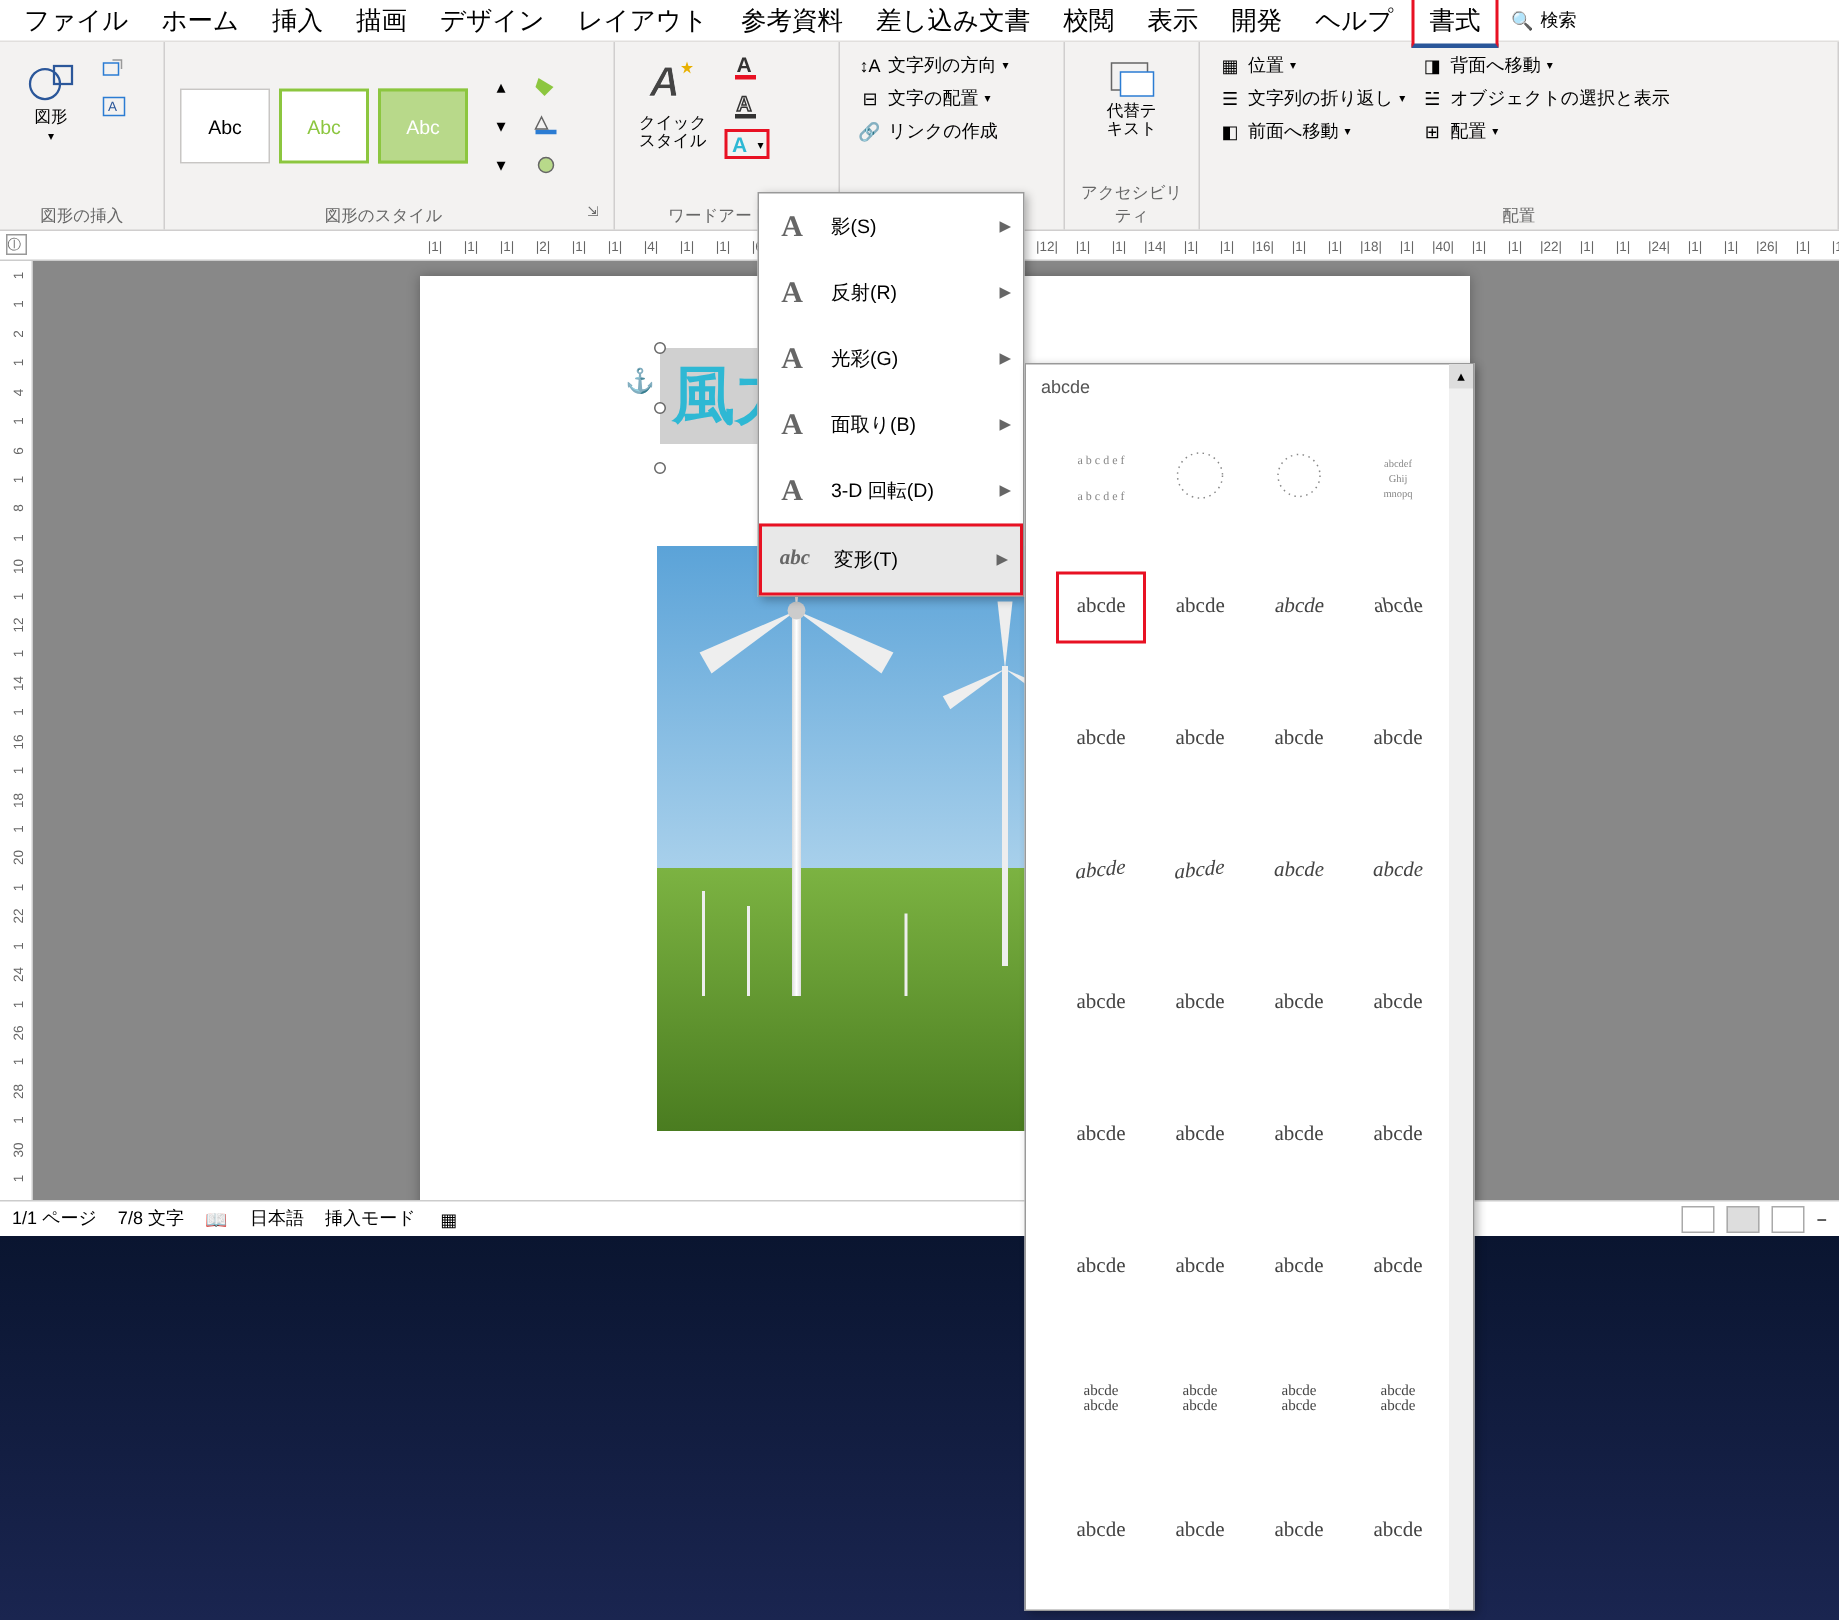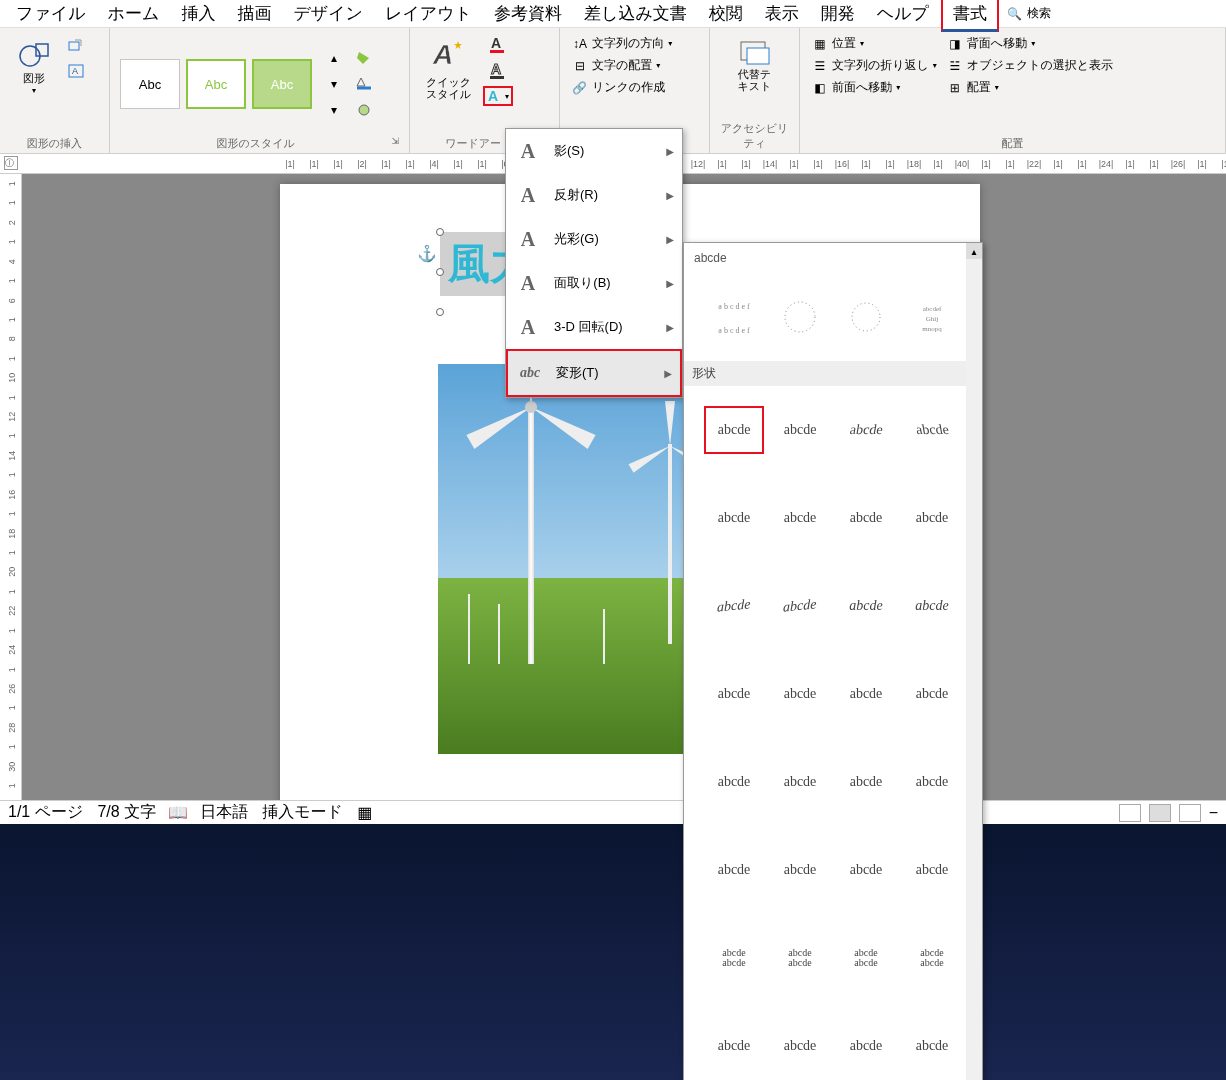--- a/index.html
+++ b/index.html
@@ -63,21 +63,21 @@
 .gallery { position:absolute; left:683px; top:242px; width:300px; background:#fff; border:1px solid #999; box-shadow:2px 2px 6px rgba(0,0,0,0.3); z-index:11; padding-bottom:8px; }
 .gallery-header { background:#eee; padding:4px 8px; font-size:12px; color:#444; }
 .gallery-none { padding:8px 10px; font-size:12px; color:#555; }
 .gallery-row { display:flex; gap:6px; padding:20px; }
 .gallery-item { width:64px; height:48px; display:flex; align-items:center; justify-content:center; font-size:14px; font-family:serif; color:#444; cursor:pointer; }
 .gallery-item.selected { border:2px solid #e81123; }
 .gallery-scroll { position:absolute; right:0; top:0; bottom:0; width:16px; background:#f0f0f0; }
 .gallery-scroll-up { position:absolute; top:0; right:0; width:16px; height:16px; background:#ddd; display:flex; align-items:center; justify-content:center; font-size:10px; }
 
 
-.statusbar { position:absolute; left:0; bottom:256px; width:100%; height:24px; background:#fff; border-top:1px solid #ccc; display:flex; align-items:center; padding:0 8px; gap:14px; font-size:16px; z-index:5; }
+.statusbar { position:absolute; left:0; bottom:256px; width:100%; height:24px; background:#fff; border-top:1px solid #ccc; display:flex; align-items:center; padding:0 8px; gap:14px; font-size:12px; z-index:5; }
 .statusbar-right { margin-left:auto; display:flex; gap:8px; align-items:center; }
 .view-btn { width:22px; height:18px; border:1px solid #aaa; }
 
 
 .desktop-bg { position:absolute; left:0; bottom:0; width:100%; height:256px; background:linear-gradient(to bottom,#0a1530,#1a2550); z-index:2; }
 
 svg { display:block; }
 </style>
 </head>
 <body>
@@ -463,21 +463,20 @@
         </svg>
       </div>
     <div class="gallery-item">
         <svg width="56" height="40">
           <text x="28" y="14" font-size="7" text-anchor="middle" fill="#888">abcdef</text>
           <text x="28" y="24" font-size="7" text-anchor="middle" fill="#888">Ghij</text>
           <text x="28" y="34" font-size="7" text-anchor="middle" fill="#888">mnopq</text>
         </svg>
       </div>
   </div>
-  <div class="gallery-header">形状</div>
   <div id="gallery-shapes">
       <div class="gallery-row">
         <div class="gallery-item selected">
           <span style="transform:normal;display:inline-block">abcde</span>
         </div>
         <div class="gallery-item">
           <span style="transform:normal;display:inline-block">abcde</span>
         </div>
         <div class="gallery-item">
           <span style="transform:skewX(-10deg);display:inline-block">abcde</span>

